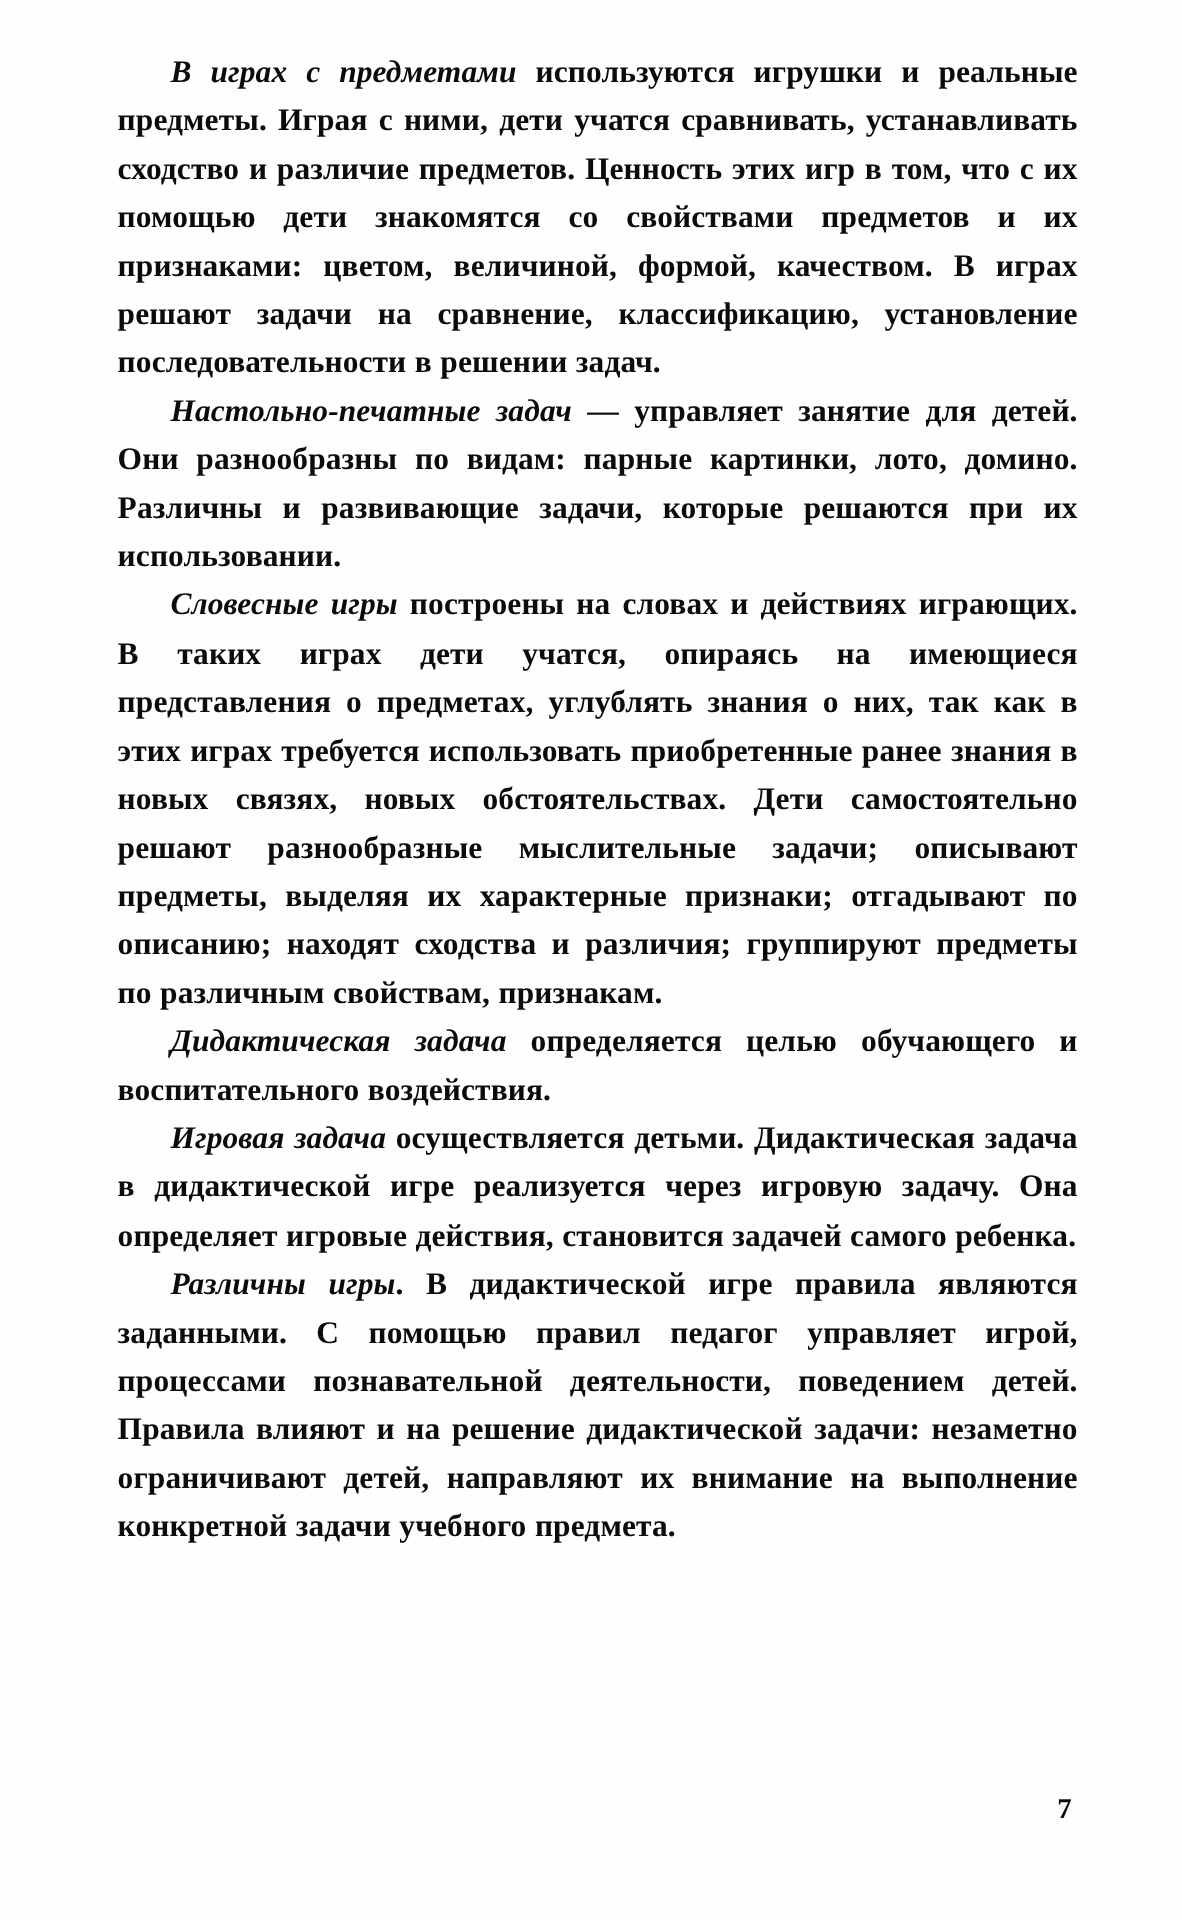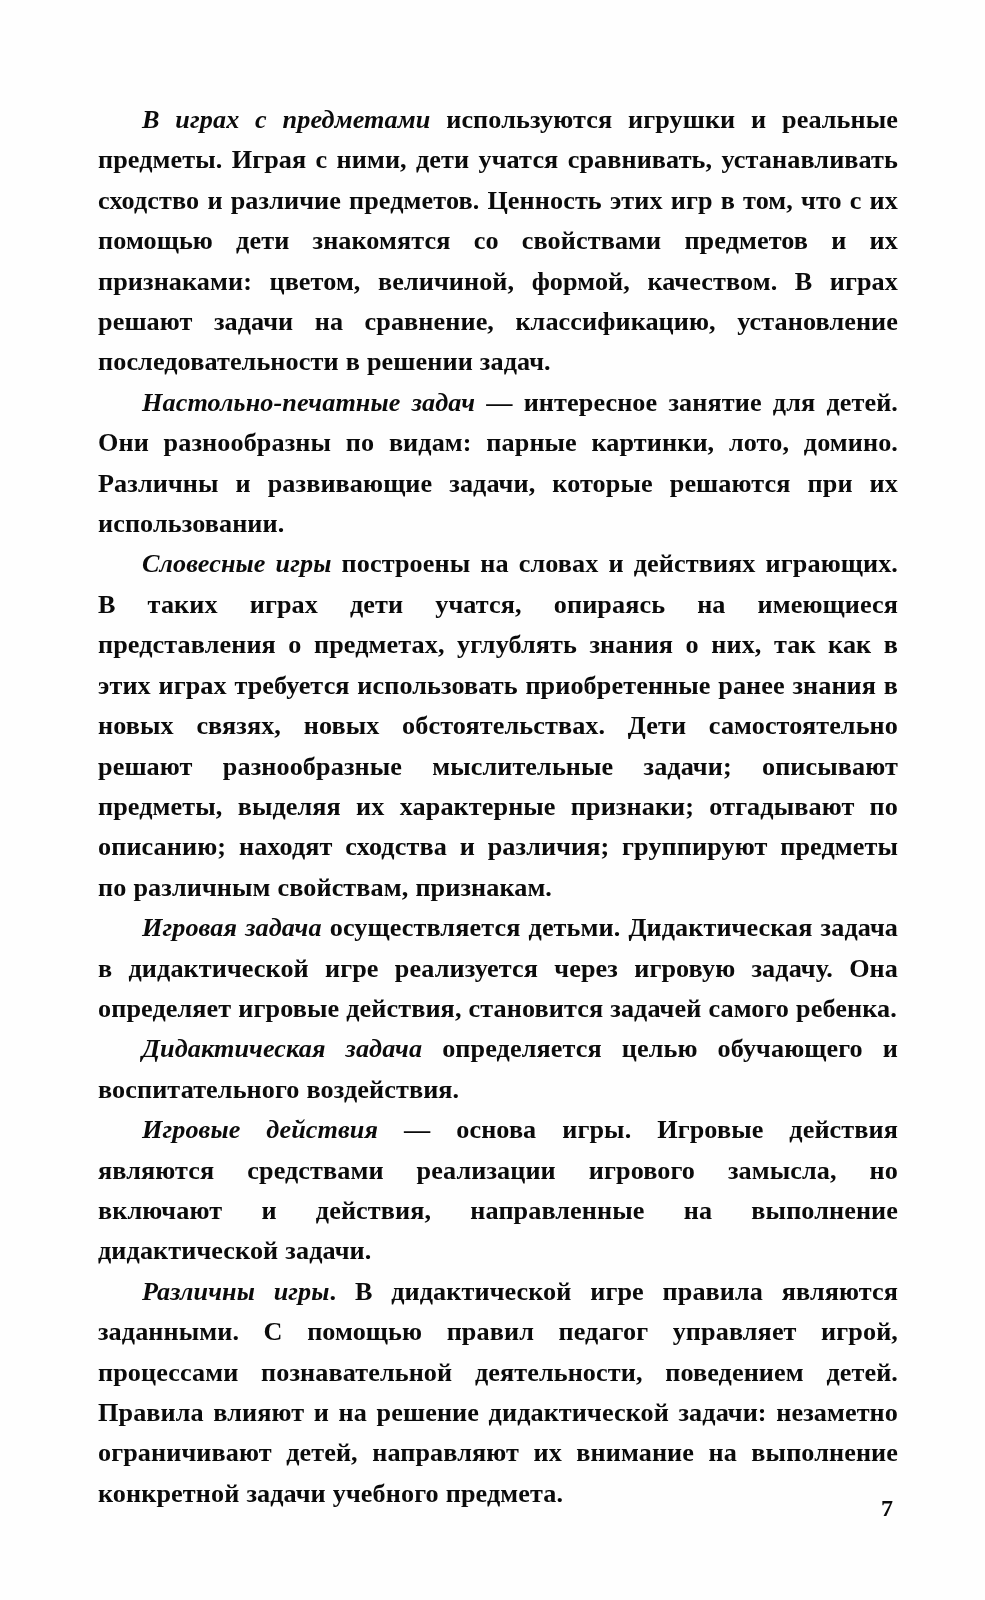--- a/index.html
+++ b/index.html
@@ -11,21 +11,21 @@
     width: 985px;
     min-height: 1600px;
     font-family: "Liberation Serif", "DejaVu Serif", serif;
     color: #0b0b0b;
   }
   .page {
     position: relative;
     width: 985px;
     height: 1600px;
     box-sizing: border-box;
-    padding: 100px 78px 40px 98px;
+    padding: 40px 78px 40px 98px;
     background: #fefefe;
   }
   .content {
     width: 800px;
   }
   p.para {
     margin: 0;
     text-indent: 44px;
     text-align: justify;
     font-size: 26.2px;
@@ -58,39 +58,36 @@
 <body>
 
 <div class="page">
   <div class="content">
 
     <p class="para">
       <span class="lead">В играх с предметами</span><span> используются игрушки и реальные предметы. Играя с ними, дети учатся сравнивать, устанавливать сходство и различие предметов. Ценность этих игр в том, что с их помощью дети знакомятся со свойствами предметов и их признаками: цветом, величиной, формой, качеством. В играх решают задачи на сравнение, классификацию, установление последовательности в решении задач.</span>
     </p>
 
     <p class="para">
-      <span class="lead">Настольно-печатные задач</span><span> — интересное занятие для детей. Они разнообразны по видам: парные картинки, лото, домино. Различны и развивающие задачи, которые решаются при их использовании.</span>
+      <span class="lead">Настольно-печатные задач</span><span> — управляет занятие для детей. Они разнообразны по видам: парные картинки, лото, домино. Различны и развивающие задачи, которые решаются при их использовании.</span>
     </p>
 
     <p class="para">
       <span class="lead">Словесные игры</span><span> построены на словах и действиях играющих. В таких играх дети учатся, опираясь на имеющиеся представления о предметах, углублять знания о них, так как в этих играх требуется использовать приобретенные ранее знания в новых связях, новых обстоятельствах. Дети самостоятельно решают разнообразные мыслительные задачи; описывают предметы, выделяя их характерные признаки; отгадывают по описанию; находят сходства и различия; группируют предметы по различным свойствам, признакам.</span>
     </p>
 
 
     <p class="para">
-      <span class="lead-strong">Игровая задача</span><span> осуществляется детьми. Дидактическая задача в дидактической игре реализуется через игровую задачу. Она определяет игровые действия, становится задачей самого ребенка.</span>
-    </p>
-
-    <p class="para">
       <span class="lead-strong">Дидактическая задача</span><span> определяется целью обучающего и воспитательного воздействия.</span>
     </p>
 
     <p class="para">
-      <span class="lead-strong">Игровые действия</span><span> — основа игры. Игровые действия являются средствами реализации игрового замысла, но включают и действия, направленные на выполнение дидактической задачи.</span>
+      <span class="lead-strong">Игровая задача</span><span> осуществляется детьми. Дидактическая задача в дидактической игре реализуется через игровую задачу. Она определяет игровые действия, становится задачей самого ребенка.</span>
     </p>
+
 
     <p class="para">
       <span class="lead-strong">Различны игры</span><span>. В дидактической игре правила являются заданными. С помощью правил педагог управляет игрой, процессами познавательной деятельности, поведением детей. Правила влияют и на решение дидактической задачи: незаметно ограничивают детей, направляют их внимание на выполнение конкретной задачи учебного предмета.</span>
     </p>
 
   </div>
 
   <div class="page-number">7</div>
 </div>
 

